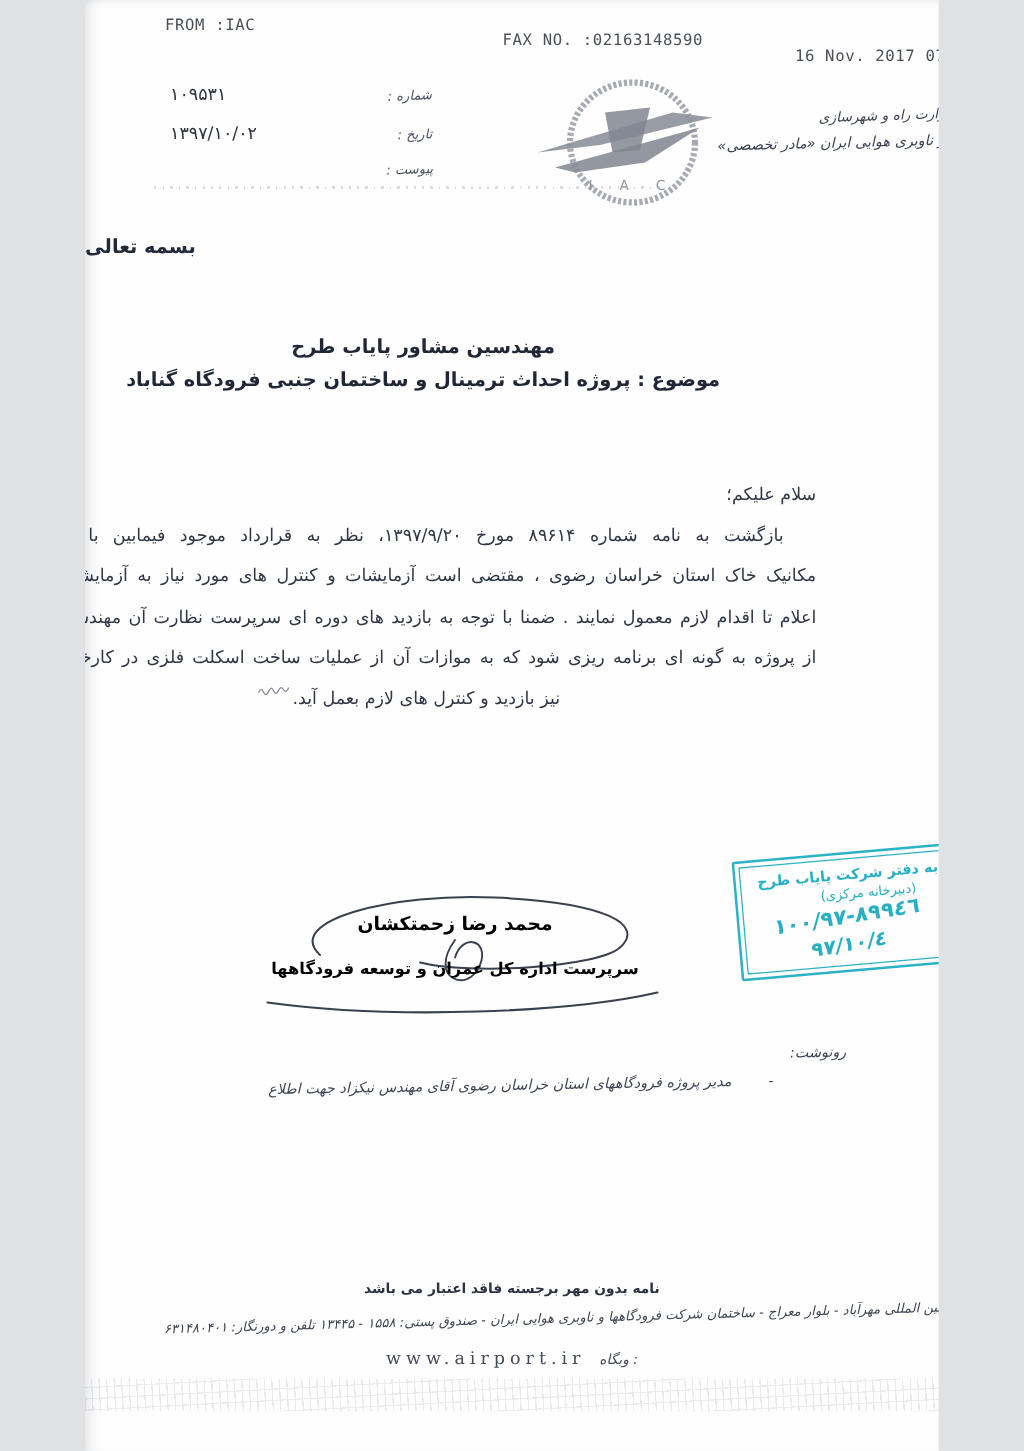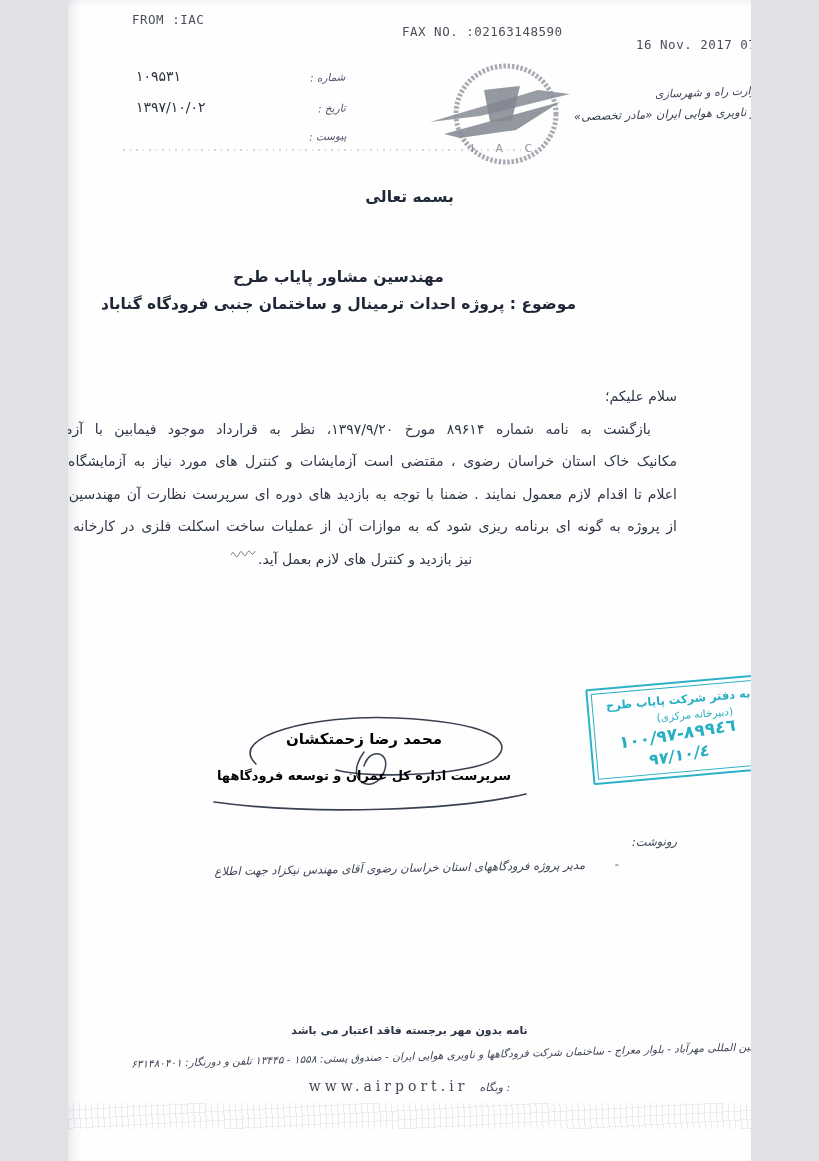--- a/index.html
+++ b/index.html
@@ -19,27 +19,27 @@
   .meta-row{display:flex;justify-content:space-between;align-items:baseline;height:31px;}
   .meta-label{font-size:10.5px;font-style:italic;color:#4a5166;transform:rotate(-2deg);}
   .meta-value{font-size:14px;color:#2c3240;letter-spacing:1px;}
   
   .logo{position:absolute;top:60px;left:352px;width:156px;height:108px;}
   
   .org{position:absolute;top:86px;left:470px;width:340px;text-align:center;direction:rtl;color:#3c4354;font-style:italic;}
   .org-l1{font-size:11px;transform:rotate(-2deg);margin-bottom:7px;}
   .org-l2{font-size:11.5px;transform:rotate(-1.5deg);}
   
-  .bismillah{position:absolute;top:188px;left:0;width:100%;text-align:center;font-weight:bold;font-size:15.5px;color:#222a3a;}
+  .bismillah{position:absolute;top:188px;left:0;width:100%;font-weight:bold;font-size:15.5px;color:#222a3a;}
   
   .recipient{position:absolute;top:268px;right:90px;width:645px;direction:rtl;text-align:center;font-weight:bold;color:#1f2636;}
   .recipient-to{font-size:15.5px;margin-bottom:9px;}
   .recipient-subject{font-size:15.5px;}
   
-  .body-text{position:absolute;top:380px;right:74px;width:652px;direction:rtl;font-size:14px;color:#2f3747;}
+  .body-text{position:absolute;top:380px;right:98px;width:652px;direction:rtl;font-size:14px;color:#2f3747;}
   .body-text .line{line-height:32.5px;text-align:justify;text-align-last:justify;}
   .body-text .salutation{text-align:right;text-align-last:right;}
   .body-text .indent{padding-right:26px;}
   .body-text .last{text-align:center;text-align-last:center;}
   .scribble-inline{display:inline-block;vertical-align:super;margin-right:2px;opacity:.75;}
   
   .sig{position:absolute;top:712px;left:128px;width:336px;text-align:center;direction:rtl;color:#000000;}
   .sig-name{font-weight:bold;font-size:15px;position:relative;z-index:2;margin-top:18px;}
   .sig-title{font-weight:bold;font-size:13px;margin-top:20px;position:relative;z-index:2;}
   .sig-svg{position:absolute;top:-6px;left:0;z-index:1;}

